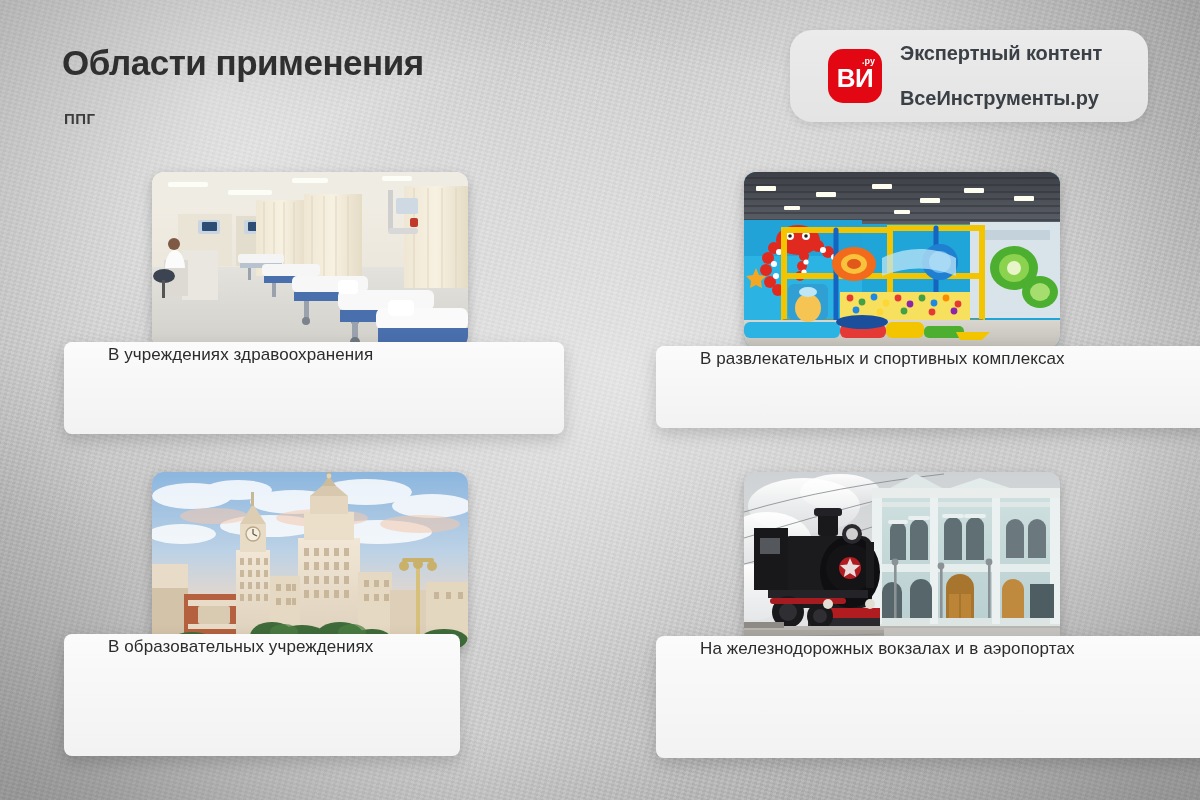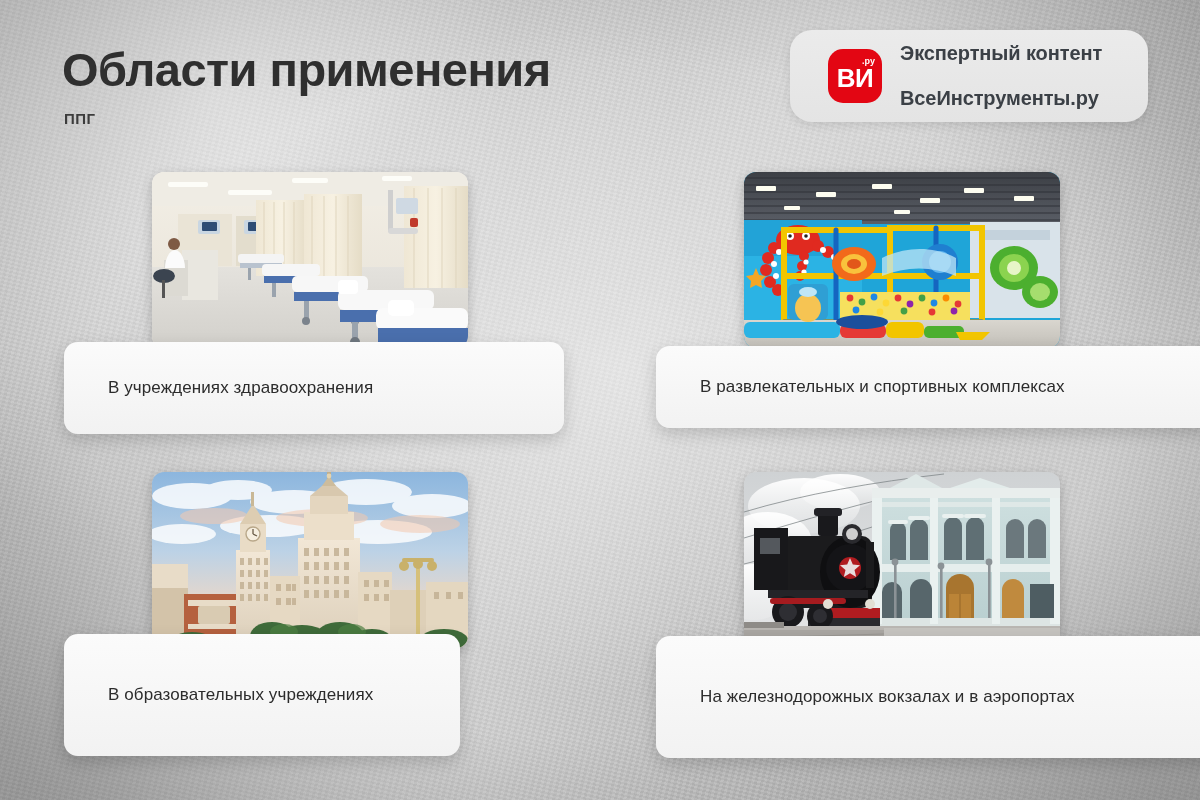--- a/index.html
+++ b/index.html
@@ -37,21 +37,21 @@
     background:
       radial-gradient(ellipse at 50% 45%, rgba(255,255,255,0.22) 0%, rgba(255,255,255,0) 55%),
       radial-gradient(ellipse at 50% 50%, rgba(0,0,0,0) 60%, rgba(0,0,0,0.16) 100%);
   }
 
   
   .title {
     position: absolute;
     left: 62px;
     top: 45px;
-    font-size: 47px;
+    font-size: 35px;
     font-weight: 700;
     letter-spacing: -0.5px;
     color: #2f2f2f;
     line-height: 1.05;
     z-index: 5;
   }
   .subtitle {
     position: absolute;
     left: 64px;
     top: 110px;
@@ -122,24 +122,23 @@
     border-radius: 12px;
     overflow: hidden;
     box-shadow: 0 4px 12px rgba(0,0,0,0.22);
     z-index: 2;
   }
   .photo svg { display: block; width: 100%; height: 100%; }
 
   .caption-card {
     position: absolute;
     background: linear-gradient(180deg, #fbfbfb 0%, #f2f2f2 100%);
-    border-radius: 14px;
+    border-radius: 8px;
     box-shadow: 0 6px 16px rgba(0,0,0,0.16);
     display: flex;
-    align-items: center;
     z-index: 3;
   }
   .caption-text {
     font-size: 17px;
     color: #2c2c2c;
     line-height: 1.55;
     letter-spacing: 0.1px;
     padding: 0 0 0 44px;
     max-width: 430px;
   }

